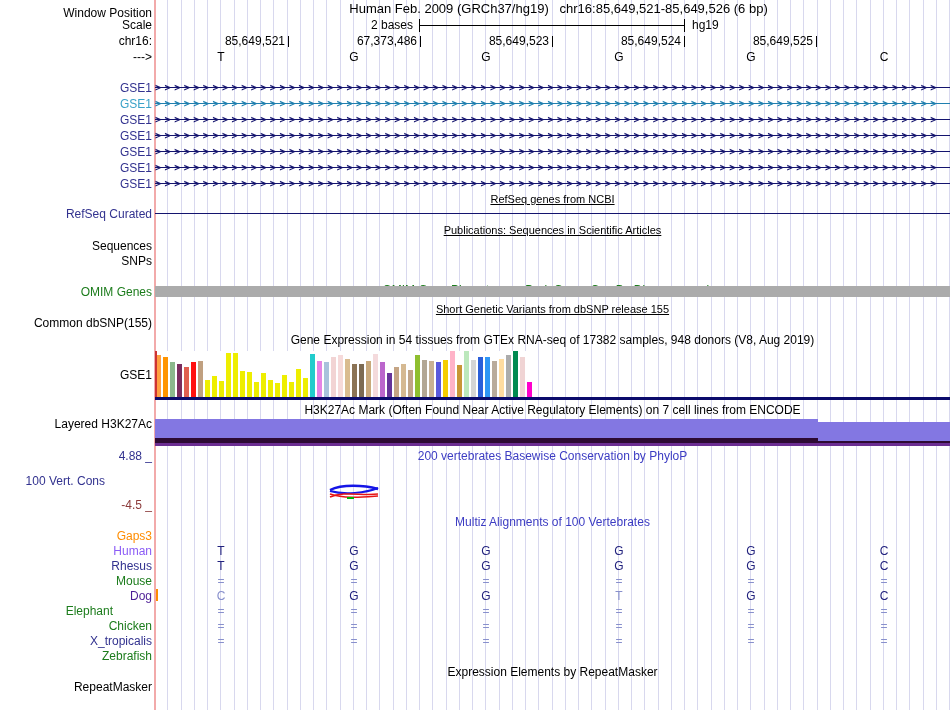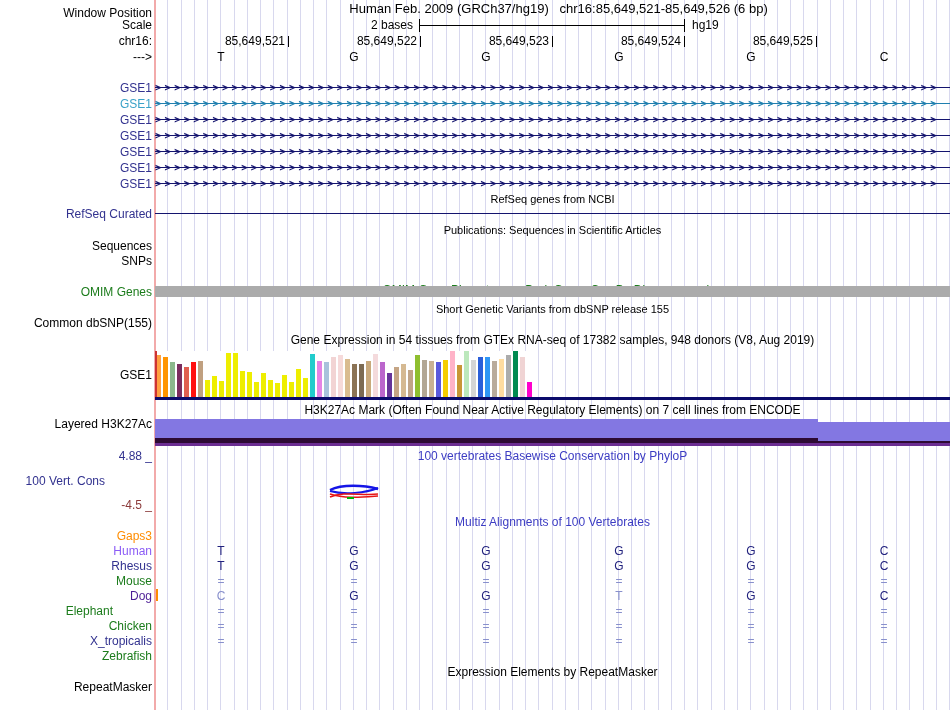--- a/index.html
+++ b/index.html
@@ -3,21 +3,21 @@
 <meta charset="utf-8">
 <style>
   html,body{margin:0;padding:0;background:#fff;}
   #screen{position:relative;width:950px;height:710px;background:#fff;overflow:hidden;
           font-family:"Liberation Sans",sans-serif;color:#000;}
   #grid{position:absolute;left:155px;top:0;width:795px;height:710px;
         background-image:repeating-linear-gradient(to right,transparent 0px,transparent 12.25px,#D8D8EE 12.25px,#D8D8EE 13.25px);}
   #pink-line{position:absolute;left:154px;top:0;width:2px;height:710px;background:#F2AAAA;}
   .lbl{position:absolute;right:798px;font-size:12px;line-height:14px;white-space:nowrap;text-align:right;}
   .title{position:absolute;left:155px;width:795px;text-align:center;font-size:12px;line-height:14px;white-space:nowrap;}
-  .small{font-size:11px;line-height:13px;}
+  .small{font-size:11px;line-height:13px;text-decoration:underline;}
   .navy{color:#32328F;} .green{color:#1C7C1C;} .orange{color:#FF8C00;}
   .maroon{color:#8B3A3A;} .tblue{color:#3C3CC3;}
   .tickv{position:absolute;width:1px;background:#000;}
   #gtex-chart{position:absolute;left:156px;top:351px;width:378px;height:46px;background:#fff;
               display:flex;align-items:flex-end;}
   #ruler-line{position:absolute;left:419px;top:25px;width:265px;height:1px;background:#000;}
   .hline{position:absolute;left:155px;width:795px;}
 </style>
 </head>
 <body>
@@ -36,21 +36,21 @@
   <div id="ruler-line"></div>
   <div class="tickv" style="left:419px;top:19px;height:13px;"></div>
   <div class="tickv" style="left:684px;top:19px;height:13px;"></div>
   <div style="position:absolute;left:692px;top:18px;font-size:12px;line-height:14px;">hg19</div>
 
   <div class="lbl" style="top:34px;">chr16:</div>
   <div id="pos-labels">
       <div style="position: absolute; left: 288px; top: 36px; width: 1px; height: 11px; background: rgb(0, 0, 0);"></div>
       <div style="position: absolute; right: 665px; top: 34px; font-size: 12px; line-height: 14px; white-space: nowrap;">85,649,521</div>
       <div style="position: absolute; left: 420px; top: 36px; width: 1px; height: 11px; background: rgb(0, 0, 0);"></div>
-      <div style="position: absolute; right: 533px; top: 34px; font-size: 12px; line-height: 14px; white-space: nowrap;">85,649,522</div>
+      <div style="position: absolute; right: 533px; top: 34px; font-size: 12px; line-height: 14px; white-space: nowrap;">67,373,486</div>
       <div style="position: absolute; left: 552px; top: 36px; width: 1px; height: 11px; background: rgb(0, 0, 0);"></div>
       <div style="position: absolute; right: 401px; top: 34px; font-size: 12px; line-height: 14px; white-space: nowrap;">85,649,523</div>
       <div style="position: absolute; left: 684px; top: 36px; width: 1px; height: 11px; background: rgb(0, 0, 0);"></div>
       <div style="position: absolute; right: 269px; top: 34px; font-size: 12px; line-height: 14px; white-space: nowrap;">85,649,524</div>
       <div style="position: absolute; left: 816px; top: 36px; width: 1px; height: 11px; background: rgb(0, 0, 0);"></div>
       <div style="position: absolute; right: 137px; top: 34px; font-size: 12px; line-height: 14px; white-space: nowrap;">85,649,525</div>
     </div>
 
   <div class="lbl" style="top:50px;">---&gt;</div>
   <div id="base-row">
@@ -177,21 +177,21 @@
   <div class="hline" style="top:397px;height:3px;background:#0B0B6B;"></div>
 
   <div class="title" style="top:403px;">H3K27Ac Mark (Often Found Near Active Regulatory Elements) on 7 cell lines from ENCODE</div>
   <div style="position:absolute;left:155px;top:419px;width:663px;height:19px;background:#8377E2;"></div>
   <div style="position:absolute;left:155px;top:438px;width:663px;height:5px;background:#2D0A33;"></div>
   <div style="position:absolute;left:818px;top:422px;width:132px;height:19px;background:#8377E2;"></div>
   <div style="position:absolute;left:818px;top:441px;width:132px;height:4px;background:#2D0A33;"></div>
   <div class="hline" style="top:443px;height:3px;background:#6B2D91;"></div>
   <div class="lbl" style="top:417px;">Layered H3K27Ac</div>
 
-  <div class="title tblue" style="top:449px;">100 vertebrates Basewise Conservation by PhyloP</div>
+  <div class="title tblue" style="top:449px;">200 vertebrates Basewise Conservation by PhyloP</div>
   <div class="lbl navy" style="top:449px;">4.88 _</div>
   <div class="lbl navy" style="top:474px;right:845px;">100 Vert. Cons</div>
   <div class="lbl maroon" style="top:498px;">-4.5 _</div>
   <svg width="52" height="20" viewBox="0 0 52 20" style="position:absolute;left:328px;top:483px;">
     <path d="M2,7 C14,1 36,2 50,6" stroke="#1515E6" stroke-width="2.5" fill="none"></path>
     <path d="M2,8 C16,12 38,10 50,5" stroke="#1515E6" stroke-width="2" fill="none"></path>
     <path d="M2,14 C16,8 34,13 50,11" stroke="#E61515" stroke-width="1.6" fill="none"></path>
     <path d="M2,11 C16,16 36,14 50,13" stroke="#E61515" stroke-width="1.6" fill="none"></path>
     <path d="M19,15 L26,15" stroke="#00B400" stroke-width="2" fill="none"></path>
   </svg>

